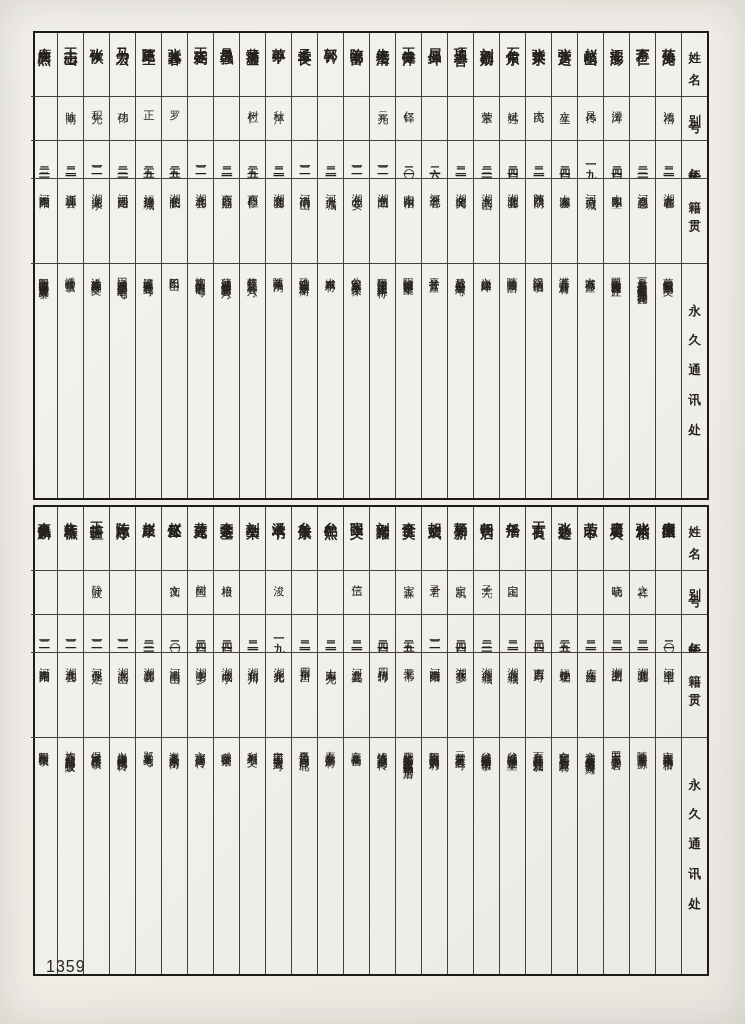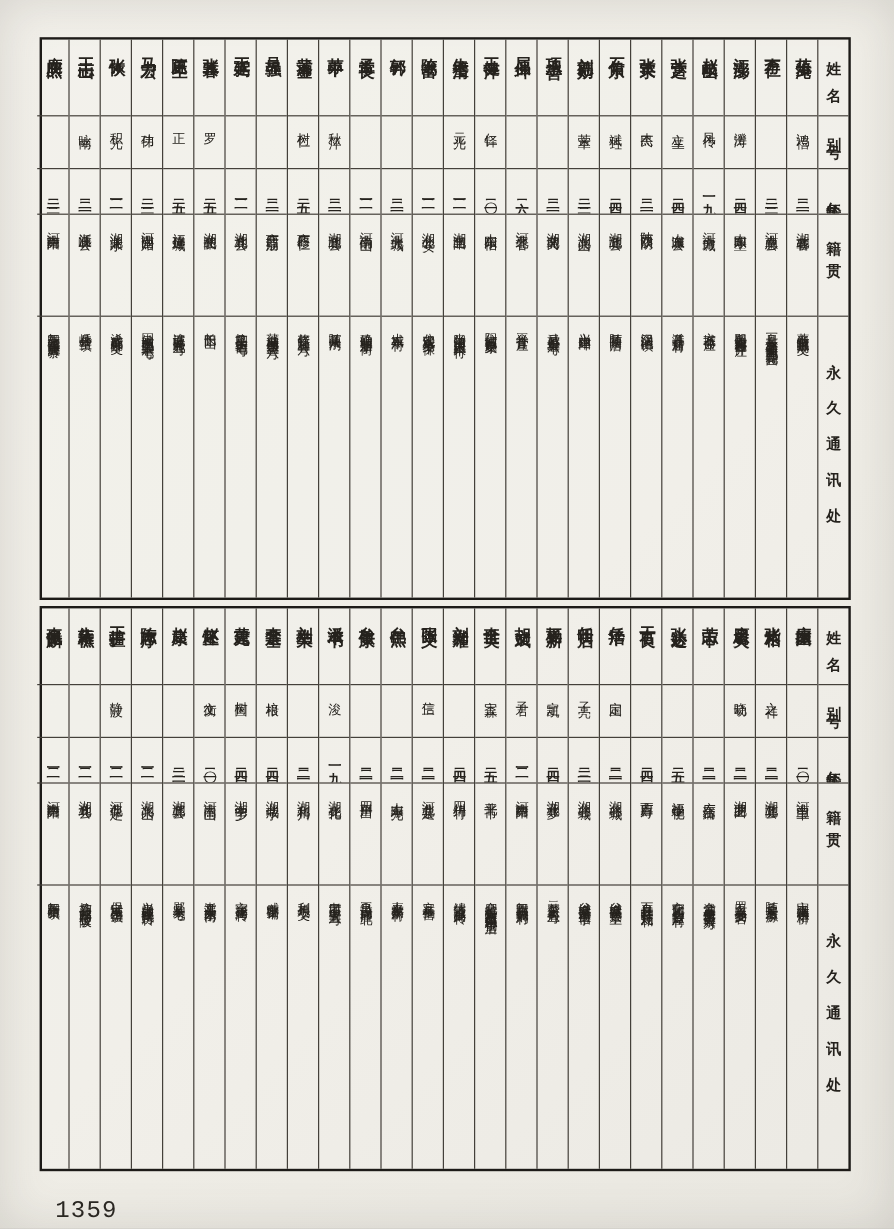--- a/index.html
+++ b/index.html
@@ -37,23 +37,22 @@
   .native-text { font-size:11px; letter-spacing:1.5px; }
   .address-text{ font-size:10.5px; letter-spacing:1.2px; }
   .hlabel { font-weight:700; font-size:12.5px; }
   .hl-name    { letter-spacing:22px; padding-top:4px; }
   .hl-alias   { letter-spacing:7px;  padding-top:2px; }
   .hl-age     { letter-spacing:2px; }
   .hl-native  { letter-spacing:18px; padding-top:6px; }
   .hl-address { letter-spacing:30px; padding-top:24px; }
   .page-number {
     position:absolute; left:46px; top:958px;
-    font-size:20px; letter-spacing:1px; color:#2a2722;
-    font-family:Liberation Mono, monospace;
-    margin-top:40px;
+    font-size:16px; letter-spacing:1px; color:#2a2722;
+    font-family:Liberation Sans, sans-serif;
   }
 </style>
 </head>
 <body>
 
 <div class="page">
 
   <div class="dir-table table-top">
     <div class="col header-col">
       <div class="cell name-cell">

